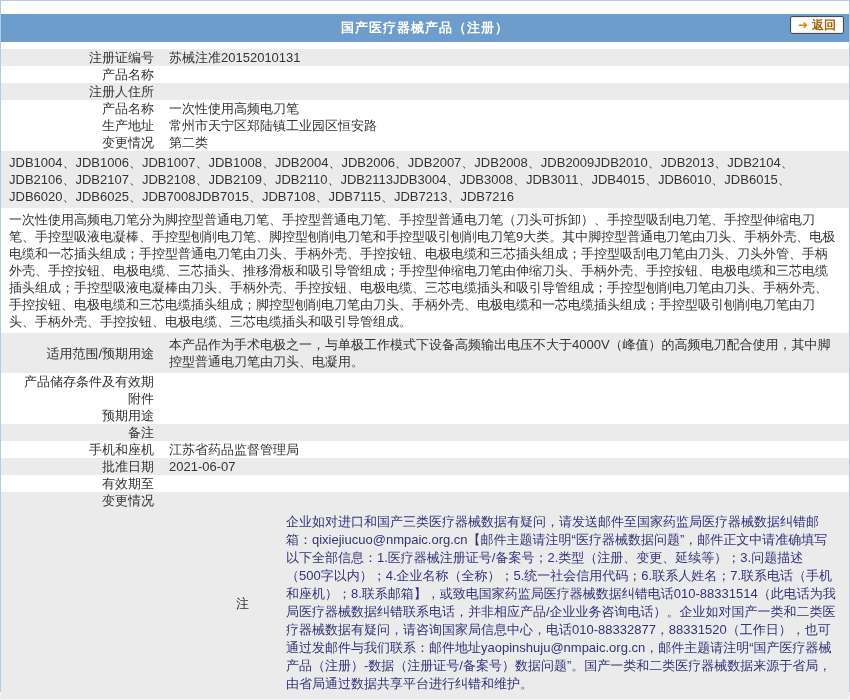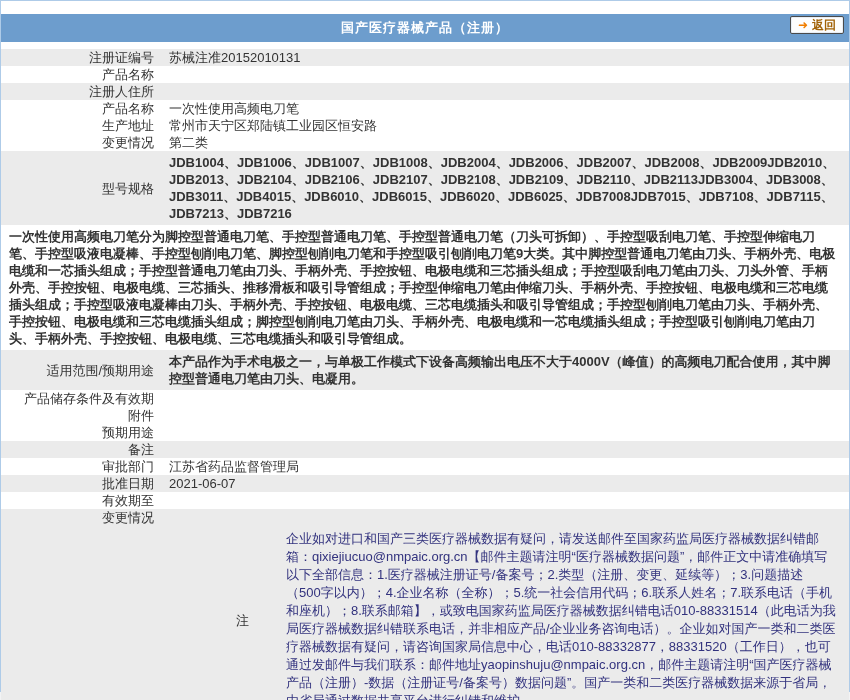--- a/index.html
+++ b/index.html
@@ -32,21 +32,21 @@
   
   .tbl { margin-top:7px; width:100%; font-size:13px; color:#333; }
   .row { display:flex; align-items:center; min-height:17px; line-height:17px; }
   .row.g { background:#ebebeb; }
   .cell-label {
     width:160px; flex:0 0 160px; text-align:right; padding-right:7px;
     color:#333;
   }
   .cell-value { flex:1; padding-left:8px; padding-right:10px; }
   .row.multi { padding:3px 0; line-height:17px; }
-  .row.multi .cell-value { line-height:17px;font-weight:bold; }
+  .row.multi .cell-value { line-height:17px; }
   .row.spec .cell-value { line-height:17px; }
   
   .row.note { padding:4px 0 6px 0; }
   .row.note .cell-label { width:258px; flex:0 0 258px; padding-right:10px; color:#333; }
   .row.note .cell-value {
     padding-left:27px; padding-right:12px;
     color:#32327e; line-height:18px;
   }
 </style>
 </head>
@@ -86,21 +86,20 @@
       <div class="cell-label">生产地址</div>
       <div class="cell-value">常州市天宁区郑陆镇工业园区恒安路</div>
     </div>
 
     <div class="row">
       <div class="cell-label">变更情况</div>
       <div class="cell-value">第二类</div>
     </div>
 
     <div class="row g multi spec">
-      <div class="cell-label">型号规格</div>
       <div class="cell-value">JDB1004、JDB1006、JDB1007、JDB1008、JDB2004、JDB2006、JDB2007、JDB2008、JDB2009JDB2010、JDB2013、JDB2104、JDB2106、JDB2107、JDB2108、JDB2109、JDB2110、JDB2113JDB3004、JDB3008、JDB3011、JDB4015、JDB6010、JDB6015、JDB6020、JDB6025、JDB7008JDB7015、JDB7108、JDB7115、JDB7213、JDB7216</div>
     </div>
 
     <div class="row multi">
       <div class="cell-value">一次性使用高频电刀笔分为脚控型普通电刀笔、手控型普通电刀笔、手控型普通电刀笔（刀头可拆卸）、手控型吸刮电刀笔、手控型伸缩电刀笔、手控型吸液电凝棒、手控型刨削电刀笔、脚控型刨削电刀笔和手控型吸引刨削电刀笔9大类。其中脚控型普通电刀笔由刀头、手柄外壳、电极电缆和一芯插头组成；手控型普通电刀笔由刀头、手柄外壳、手控按钮、电极电缆和三芯插头组成；手控型吸刮电刀笔由刀头、刀头外管、手柄外壳、手控按钮、电极电缆、三芯插头、推移滑板和吸引导管组成；手控型伸缩电刀笔由伸缩刀头、手柄外壳、手控按钮、电极电缆和三芯电缆插头组成；手控型吸液电凝棒由刀头、手柄外壳、手控按钮、电极电缆、三芯电缆插头和吸引导管组成；手控型刨削电刀笔由刀头、手柄外壳、手控按钮、电极电缆和三芯电缆插头组成；脚控型刨削电刀笔由刀头、手柄外壳、电极电缆和一芯电缆插头组成；手控型吸引刨削电刀笔由刀头、手柄外壳、手控按钮、电极电缆、三芯电缆插头和吸引导管组成。</div>
     </div>
 
     <div class="row g multi">
       <div class="cell-label">适用范围/预期用途</div>
       <div class="cell-value">本产品作为手术电极之一，与单极工作模式下设备高频输出电压不大于4000V（峰值）的高频电刀配合使用，其中脚控型普通电刀笔由刀头、电凝用。</div>
@@ -120,21 +119,21 @@
       <div class="cell-label">预期用途</div>
       <div class="cell-value"></div>
     </div>
 
     <div class="row g">
       <div class="cell-label">备注</div>
       <div class="cell-value"></div>
     </div>
 
     <div class="row">
-      <div class="cell-label">审批部门</div>
+      <div class="cell-label">手机和座机</div>
       <div class="cell-value">江苏省药品监督管理局</div>
     </div>
 
     <div class="row g">
       <div class="cell-label">批准日期</div>
       <div class="cell-value">2021-06-07</div>
     </div>
 
     <div class="row">
       <div class="cell-label">有效期至</div>

